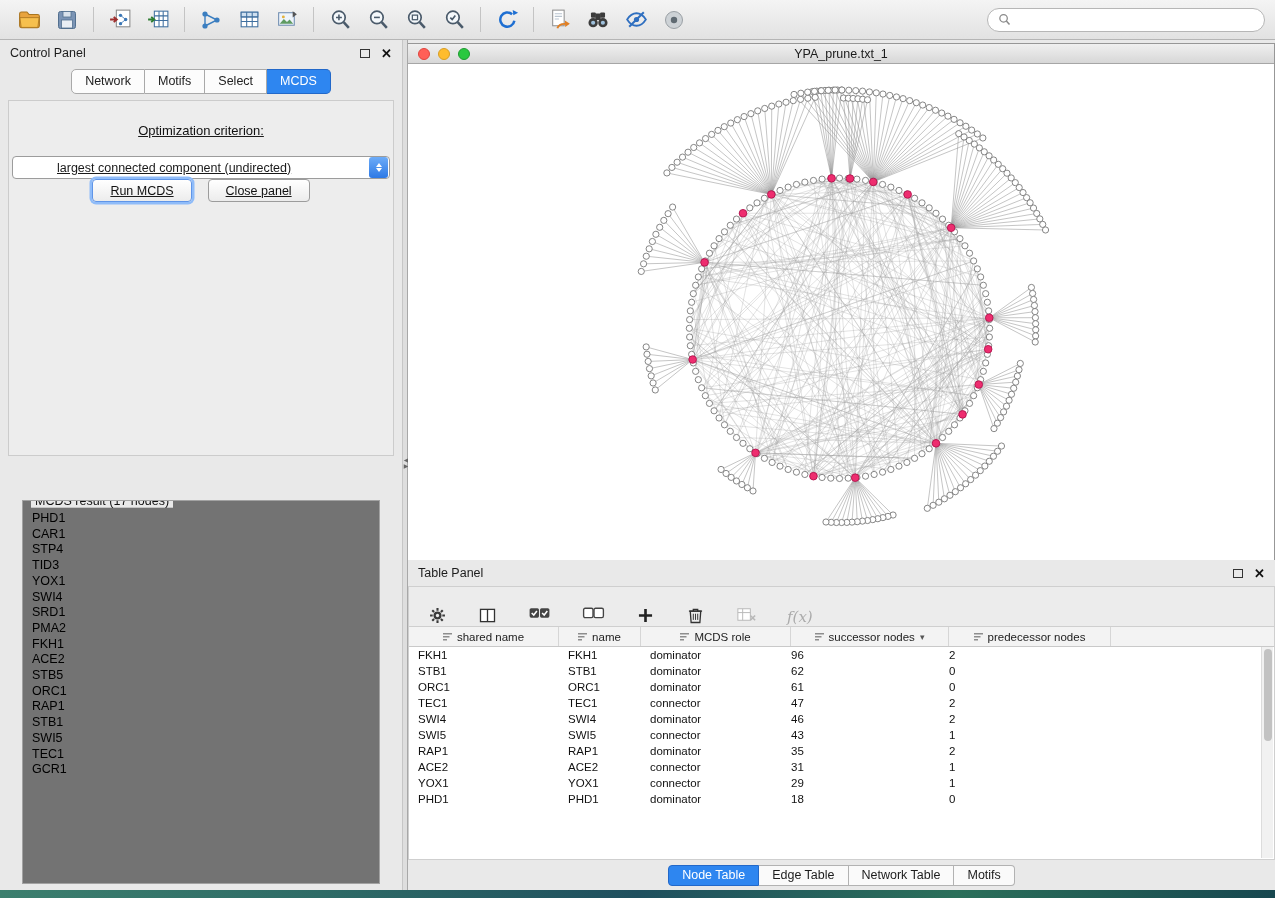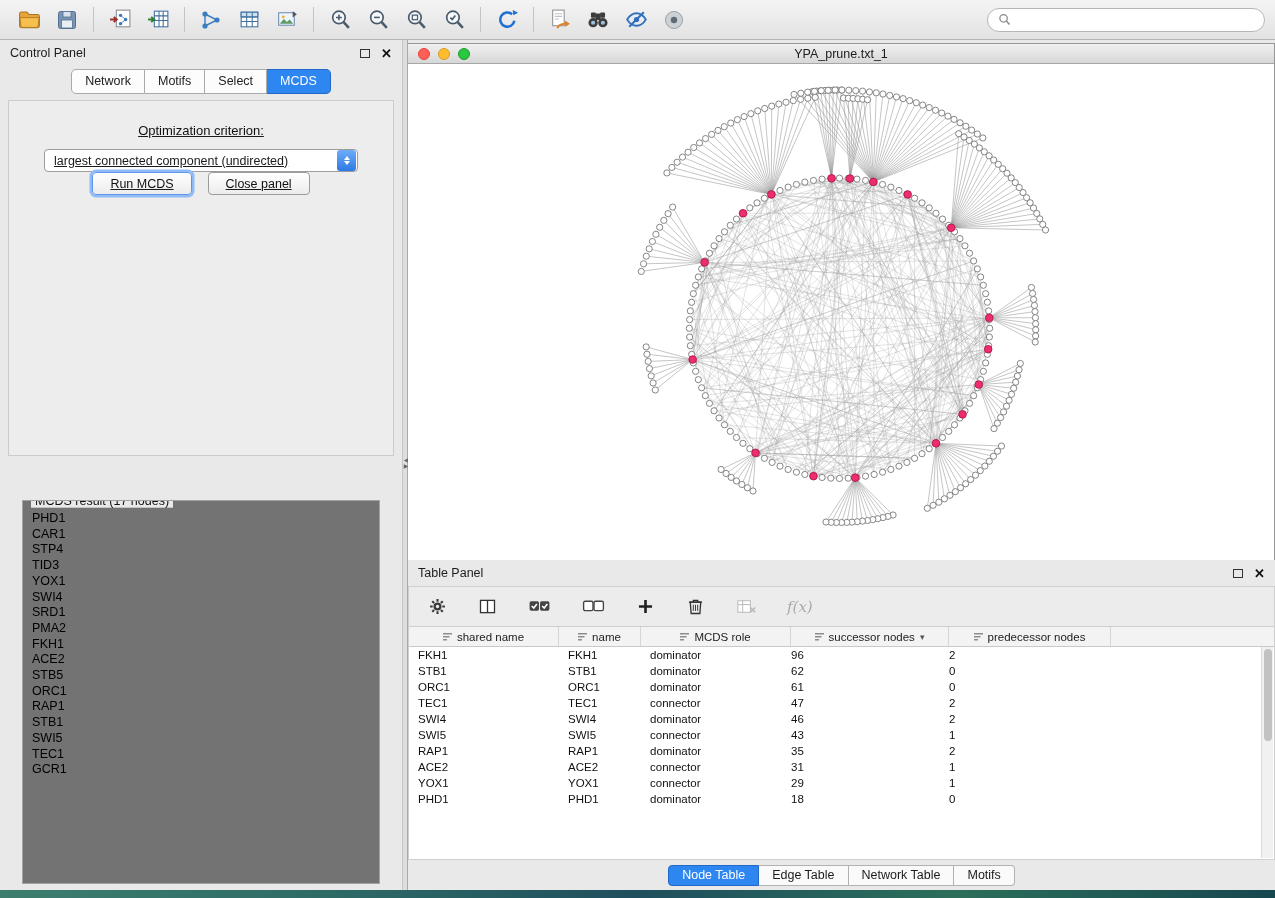--- a/index.html
+++ b/index.html
@@ -28,21 +28,21 @@
 
   
   .cp-tabs{display:flex;justify-content:center;padding:3px 0 0;}
   .cp-tab{font-size:12.5px;padding:4px 13px 5px;background:#fcfcfc;border:1px solid #a9a9a9;border-left:none;color:#222;cursor:pointer;}
   .cp-tab:first-child{border-left:1px solid #a9a9a9;border-radius:5px 0 0 5px;}
   .cp-tab:last-child{border-radius:0 5px 5px 0;}
   .cp-tab.active{background:#2e86f0;border-color:#2268c9;color:#fff;}
 
   .cp-content{margin:6px 8px 0;border:1px solid #cccccc;background:#ededed;height:356px;flex:0 0 356px;display:flex;flex-direction:column;align-items:center;text-decoration:underline;}
   .opt-label{margin-top:22px;font-size:13px;color:#111;}
-  .criterion-select{margin-top:11px;width:314px;height:23px;background:#fff;border:1px solid #9c9c9c;border-radius:4px;display:flex;align-items:center;cursor:pointer;}
+  .criterion-select{margin-top:18px;width:378px;height:23px;background:#fff;border:1px solid #9c9c9c;border-radius:4px;display:flex;align-items:center;cursor:pointer;padding-left:35px;}
   .criterion-select .sel-text{flex:1;padding-left:9px;font-size:12.5px;white-space:nowrap;overflow:hidden;}
   .sel-stepper{width:19px;height:21px;margin-right:1px;border-radius:3px;background:linear-gradient(#6dacf8,#2d79e5);display:flex;flex-direction:column;align-items:center;justify-content:center;gap:1px;}
   .sel-up{width:0;height:0;border:3px solid transparent;border-bottom:4px solid #fff;}
   .sel-dn{width:0;height:0;border:3px solid transparent;border-top:4px solid #fff;}
   .btn-row{margin-top:0;display:flex;gap:16px;}
   .btn{height:23px;padding:0 17px;font-size:12.5px;font-family:inherit;background:linear-gradient(#ffffff,#ececec);border:1px solid #9c9c9c;border-radius:4px;color:#111;cursor:pointer;}
   .btn.focus-ring{box-shadow:0 0 0 2.5px #8fbcf9;border-color:#5f95e8;}
 
   .mcds-box{margin:auto 22px 6px;height:384px;flex:0 0 384px;border:1px solid #a2a2a2;background:#737373;position:relative;align-self:stretch;overflow:hidden;}
   .mcds-legend{position:absolute;top:-1px;left:8px;transform:translateY(-45%);background:#e9e9e9;padding:0 4px;font-size:12.5px;color:#111;}
@@ -56,21 +56,21 @@
   .light{width:12px;height:12px;border-radius:50%;cursor:pointer;}
   .light.red{background:#ff5f57;border:1px solid #e0443e;}
   .light.yellow{background:#febc2e;border:1px solid #d89e24;}
   .light.green{background:#2ac840;border:1px solid #1f9a31;}
   .net-title{position:absolute;left:0;right:0;text-align:center;font-size:12.5px;color:#1c1c1c;}
   .net-canvas{flex:1;position:relative;background:#fff;}
   .net-canvas svg{width:100%;height:100%;display:block;}
 
   
   .table-panel{flex:1;display:flex;flex-direction:column;min-height:0;background:#e9e9e9;}
-  .tbl-toolbar{height:40px;flex:0 0 40px;background:#ececec;border:1px solid #cfcfcf;border-bottom:none;margin:0 0 0 0;display:flex;align-items:center;gap:29px;padding:0 18px;}
+  .tbl-toolbar{height:40px;flex:0 0 40px;background:#ececec;border:1px solid #cfcfcf;border-bottom:none;margin:0 0 0 0;display:flex;align-items:flex-end;gap:29px;padding:0 18px;}
   .tt-btn{border:none;background:transparent;display:flex;align-items:center;justify-content:center;cursor:pointer;padding:0;}
   .fx{font-family:"DejaVu Serif",serif;font-style:italic;font-size:15px;color:#aaaaaa;}
   .tbl-area{flex:1;background:#fff;border:1px solid #cfcfcf;display:flex;flex-direction:column;min-height:0;position:relative;}
   .t-head{display:flex;height:20px;flex:0 0 20px;background:#f3f3f3;border-bottom:1px solid #c9c9c9;padding-right:13px;}
   .th{display:flex;align-items:center;justify-content:center;gap:5px;font-size:11.5px;color:#222;border-right:1px solid #d6d6d6;cursor:pointer;}
   .th.cf{border-right:none;}
   .sort-glyph{width:9px;height:9px;flex:0 0 9px;background:
     linear-gradient(#8d8d8d,#8d8d8d) 0 1px/9px 1.5px no-repeat,
     linear-gradient(#8d8d8d,#8d8d8d) 0 4px/6.5px 1.5px no-repeat,
     linear-gradient(#8d8d8d,#8d8d8d) 0 7px/4px 1.5px no-repeat;}

